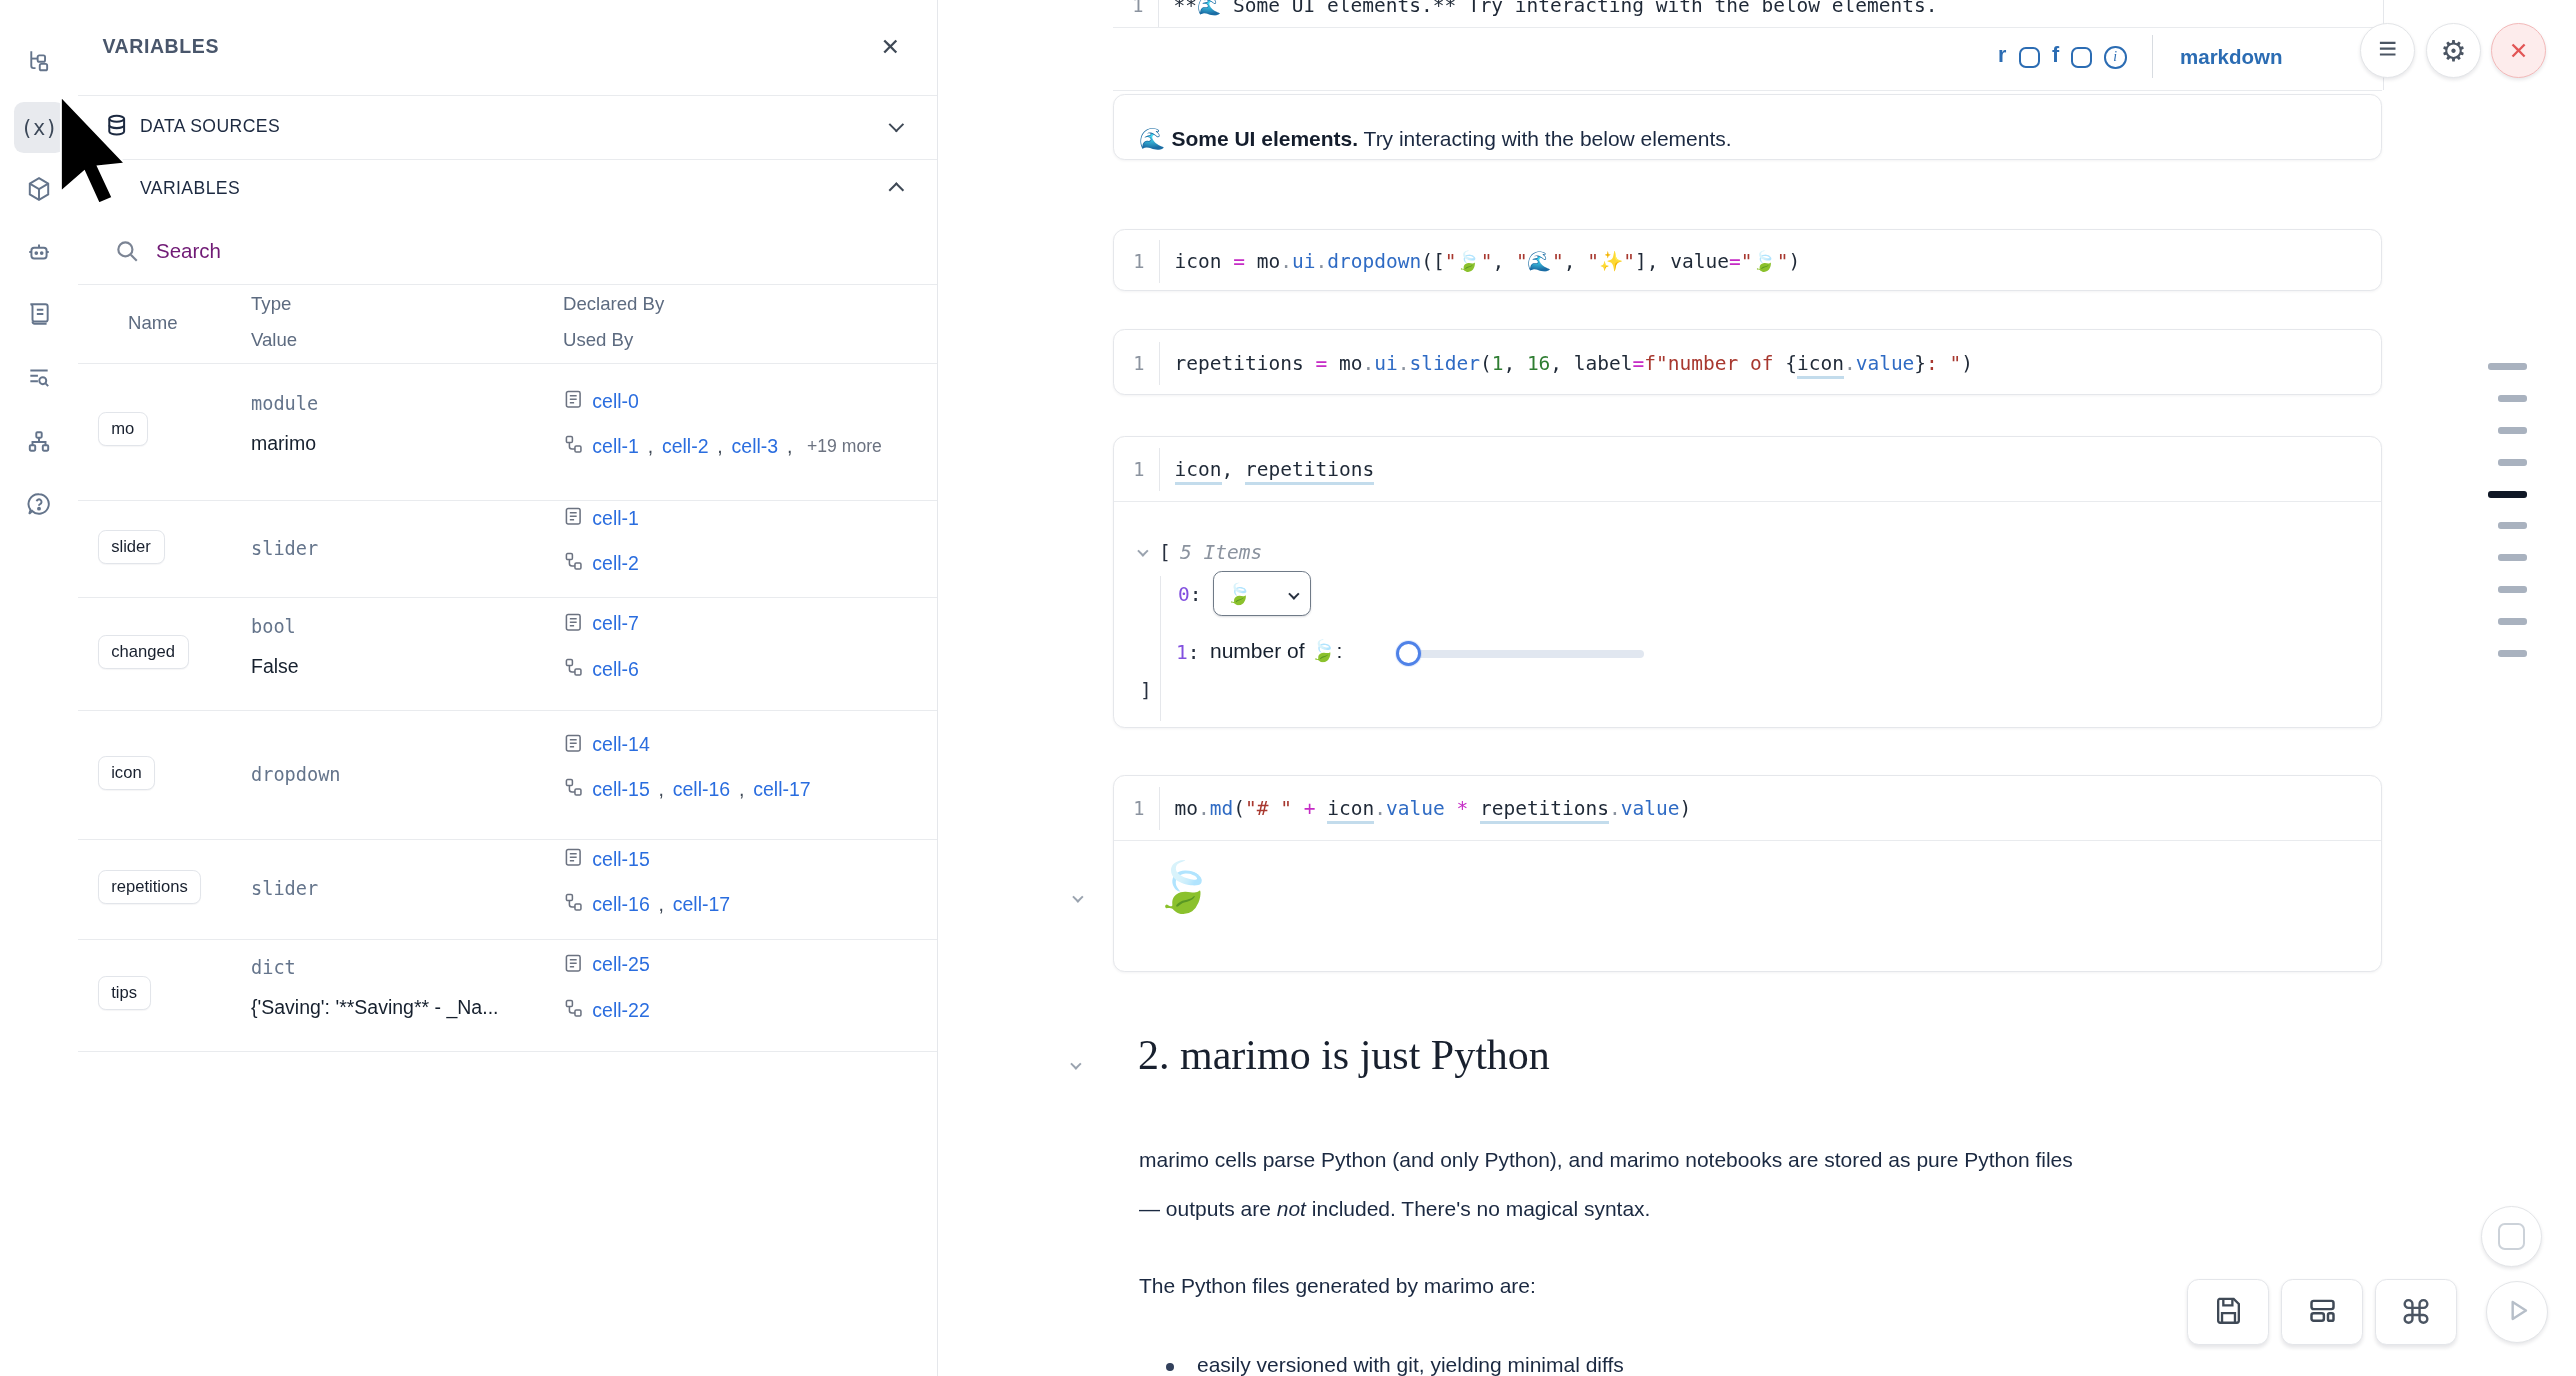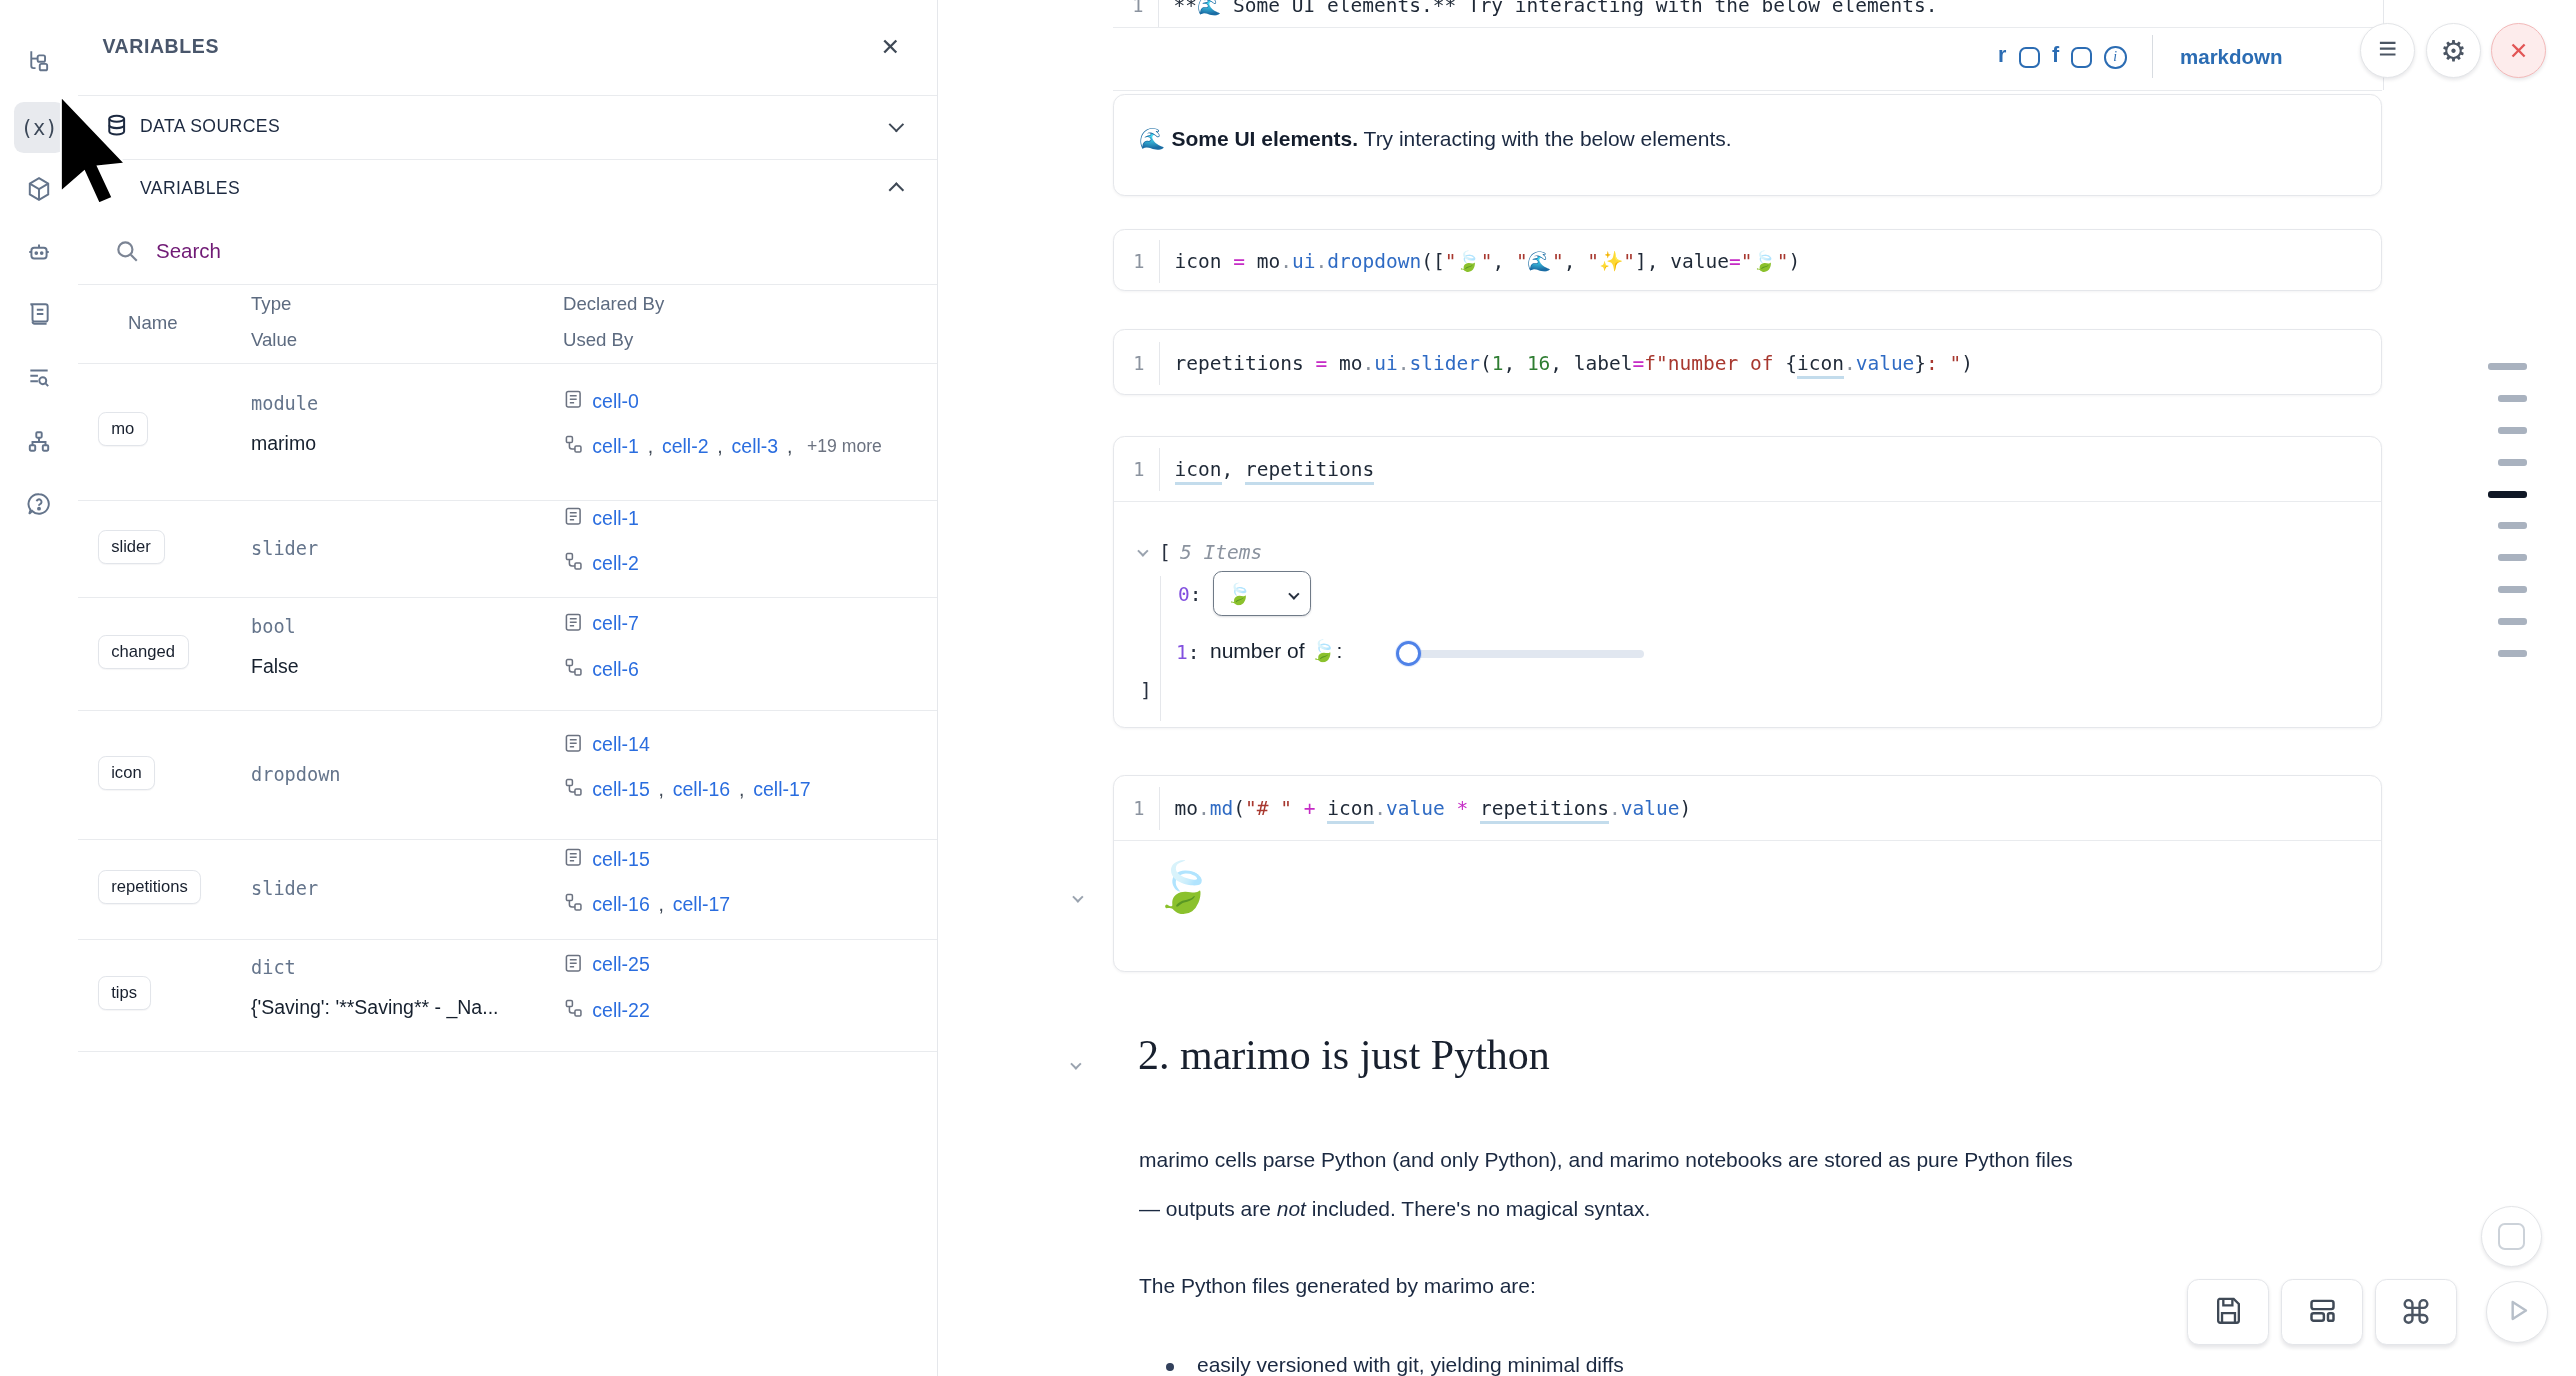--- a/index.html
+++ b/index.html
@@ -351,21 +351,21 @@
     <span class="abs tb-box" style="left:2019px;top:47px"></span>
     <span class="abs tb-blue" style="left:2052px;top:43px;font-size:21.5px;font-weight:bold">f</span>
     <span class="abs tb-box" style="left:2071px;top:47px"></span>
     <span class="abs" style="left:2104px;top:46px;width:22.5px;height:22.5px;border:2px solid #2b6cb3;border-radius:50%;display:flex;align-items:center;justify-content:center;color:#2b6cb3;font-size:13.7px;font-style:italic;font-family:'Liberation Serif',serif">i</span>
     <span class="abs" style="left:2152px;top:35px;width:1px;height:43px;background:#d8dce1"></span>
     <span class="abs tb-blue" style="left:2180px;top:45px;font-size:20.5px;font-weight:bold">markdown</span>
   </div>
   <div class="hline" style="left:1113px;top:90px;width:1269px;right:auto"></div>
   <span class="abs" style="left:2383px;top:0;width:1px;height:90px;background:#e5e7eb"></span>
 
-  <div class="cellbox" style="left:1113px;top:94px;width:1269px;height:102px">
+  <div class="cellbox" style="left:1113px;top:94px;width:1269px;height:66px">
     <div class="abs mdtext" style="left:25.4px;top:32px">
       <span>🌊</span>
       <b>Some UI elements.</b><span> Try interacting with the below elements.</span>
     </div>
   </div>
 
   <div class="cellbox" style="left:1113px;top:229px;width:1269px;height:62px">
     <div class="codeline" style="left:0;top:9.8px;height:43px">
       <span class="lineno">1</span>
       <span class="lnsep"></span>

